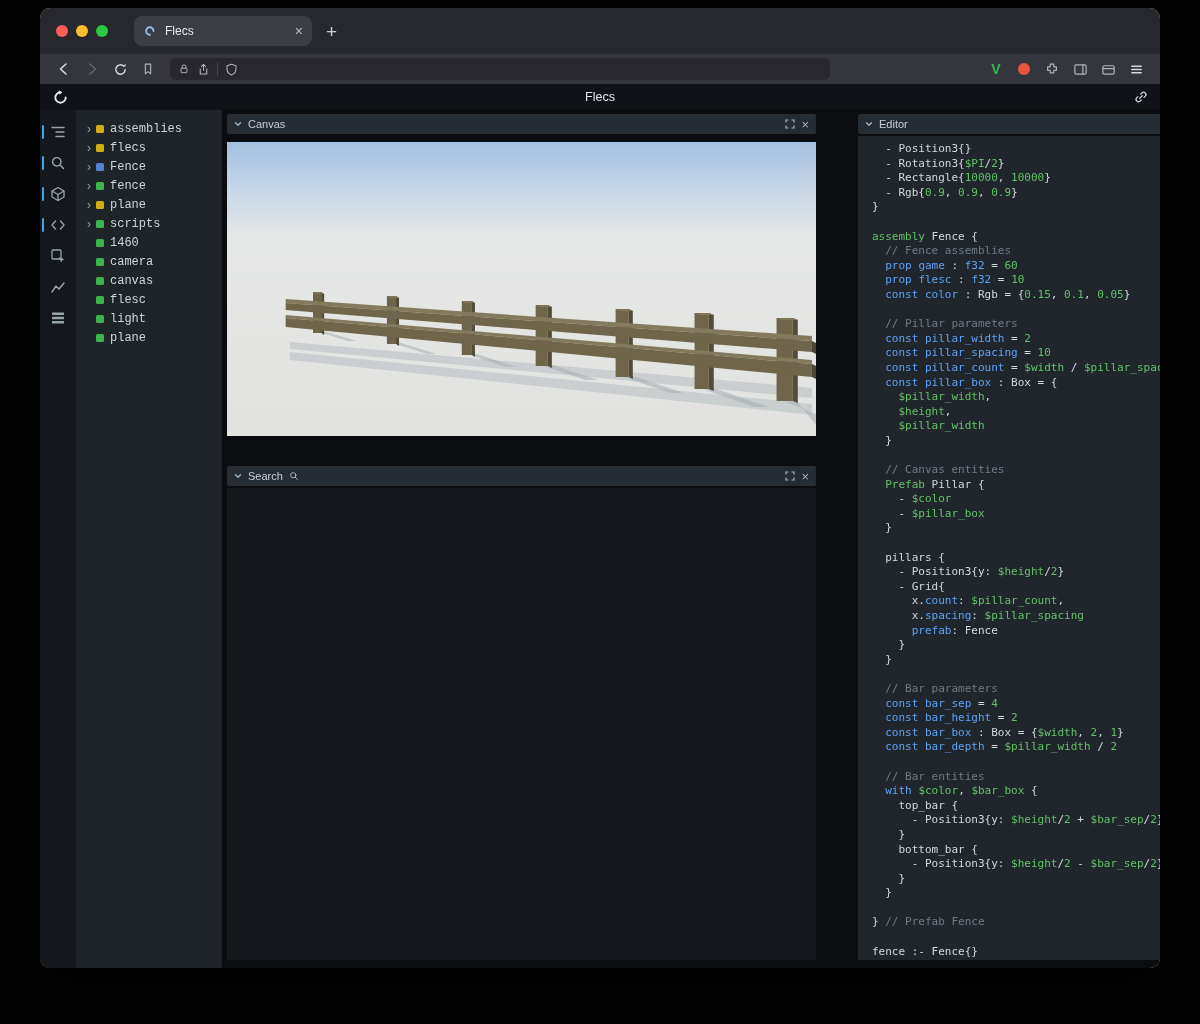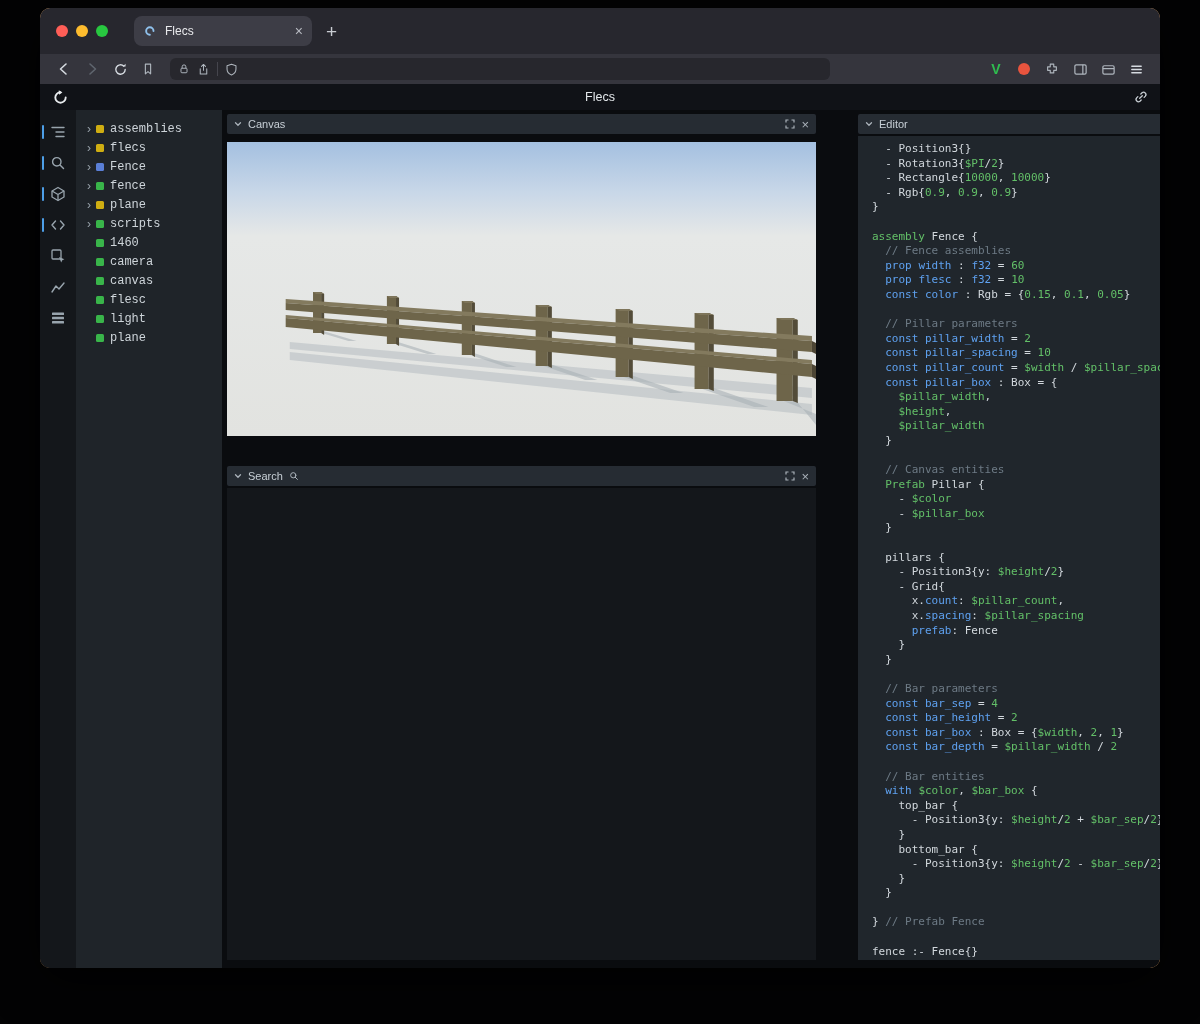--- a/index.html
+++ b/index.html
@@ -437,21 +437,21 @@
       </div>
       <div class="editor-body">
           <div class="code-line"><span class="tk-p">  - Position3{}</span></div>
           <div class="code-line"><span class="tk-p">  - Rotation3{</span><span class="tk-g">$PI</span><span class="tk-p">/</span><span class="tk-g">2</span><span class="tk-p">}</span></div>
           <div class="code-line"><span class="tk-p">  - Rectangle{</span><span class="tk-g">10000</span><span class="tk-p">, </span><span class="tk-g">10000</span><span class="tk-p">}</span></div>
           <div class="code-line"><span class="tk-p">  - Rgb{</span><span class="tk-g">0.9</span><span class="tk-p">, </span><span class="tk-g">0.9</span><span class="tk-p">, </span><span class="tk-g">0.9</span><span class="tk-p">}</span></div>
           <div class="code-line"><span class="tk-p">}</span></div>
           <div class="code-line">&nbsp;</div>
           <div class="code-line"><span class="tk-g">assembly</span><span class="tk-p"> Fence {</span></div>
           <div class="code-line"><span class="tk-c">  // Fence assemblies</span></div>
-          <div class="code-line"><span class="tk-p">  </span><span class="tk-k">prop</span><span class="tk-p"> </span><span class="tk-k">width</span><span class="tk-p"> : </span><span class="tk-k">f32</span><span class="tk-p"> = </span><span class="tk-g">60</span></div>
+          <div class="code-line"><span class="tk-p">  </span><span class="tk-k">prop</span><span class="tk-p"> </span><span class="tk-k">game</span><span class="tk-p"> : </span><span class="tk-k">f32</span><span class="tk-p"> = </span><span class="tk-g">60</span></div>
           <div class="code-line"><span class="tk-p">  </span><span class="tk-k">prop</span><span class="tk-p"> </span><span class="tk-k">flesc</span><span class="tk-p"> : </span><span class="tk-k">f32</span><span class="tk-p"> = </span><span class="tk-g">10</span></div>
           <div class="code-line"><span class="tk-p">  </span><span class="tk-k">const</span><span class="tk-p"> </span><span class="tk-k">color</span><span class="tk-p"> : Rgb = {</span><span class="tk-g">0.15</span><span class="tk-p">, </span><span class="tk-g">0.1</span><span class="tk-p">, </span><span class="tk-g">0.05</span><span class="tk-p">}</span></div>
           <div class="code-line">&nbsp;</div>
           <div class="code-line"><span class="tk-c">  // Pillar parameters</span></div>
           <div class="code-line"><span class="tk-p">  </span><span class="tk-k">const</span><span class="tk-p"> </span><span class="tk-k">pillar_width</span><span class="tk-p"> = </span><span class="tk-g">2</span></div>
           <div class="code-line"><span class="tk-p">  </span><span class="tk-k">const</span><span class="tk-p"> </span><span class="tk-k">pillar_spacing</span><span class="tk-p"> = </span><span class="tk-g">10</span></div>
           <div class="code-line"><span class="tk-p">  </span><span class="tk-k">const</span><span class="tk-p"> </span><span class="tk-k">pillar_count</span><span class="tk-p"> = </span><span class="tk-g">$width</span><span class="tk-p"> / </span><span class="tk-g">$pillar_spacing</span></div>
           <div class="code-line"><span class="tk-p">  </span><span class="tk-k">const</span><span class="tk-p"> </span><span class="tk-k">pillar_box</span><span class="tk-p"> : Box = {</span></div>
           <div class="code-line"><span class="tk-p">    </span><span class="tk-g">$pillar_width</span><span class="tk-p">,</span></div>
           <div class="code-line"><span class="tk-p">    </span><span class="tk-g">$height</span><span class="tk-p">,</span></div>

